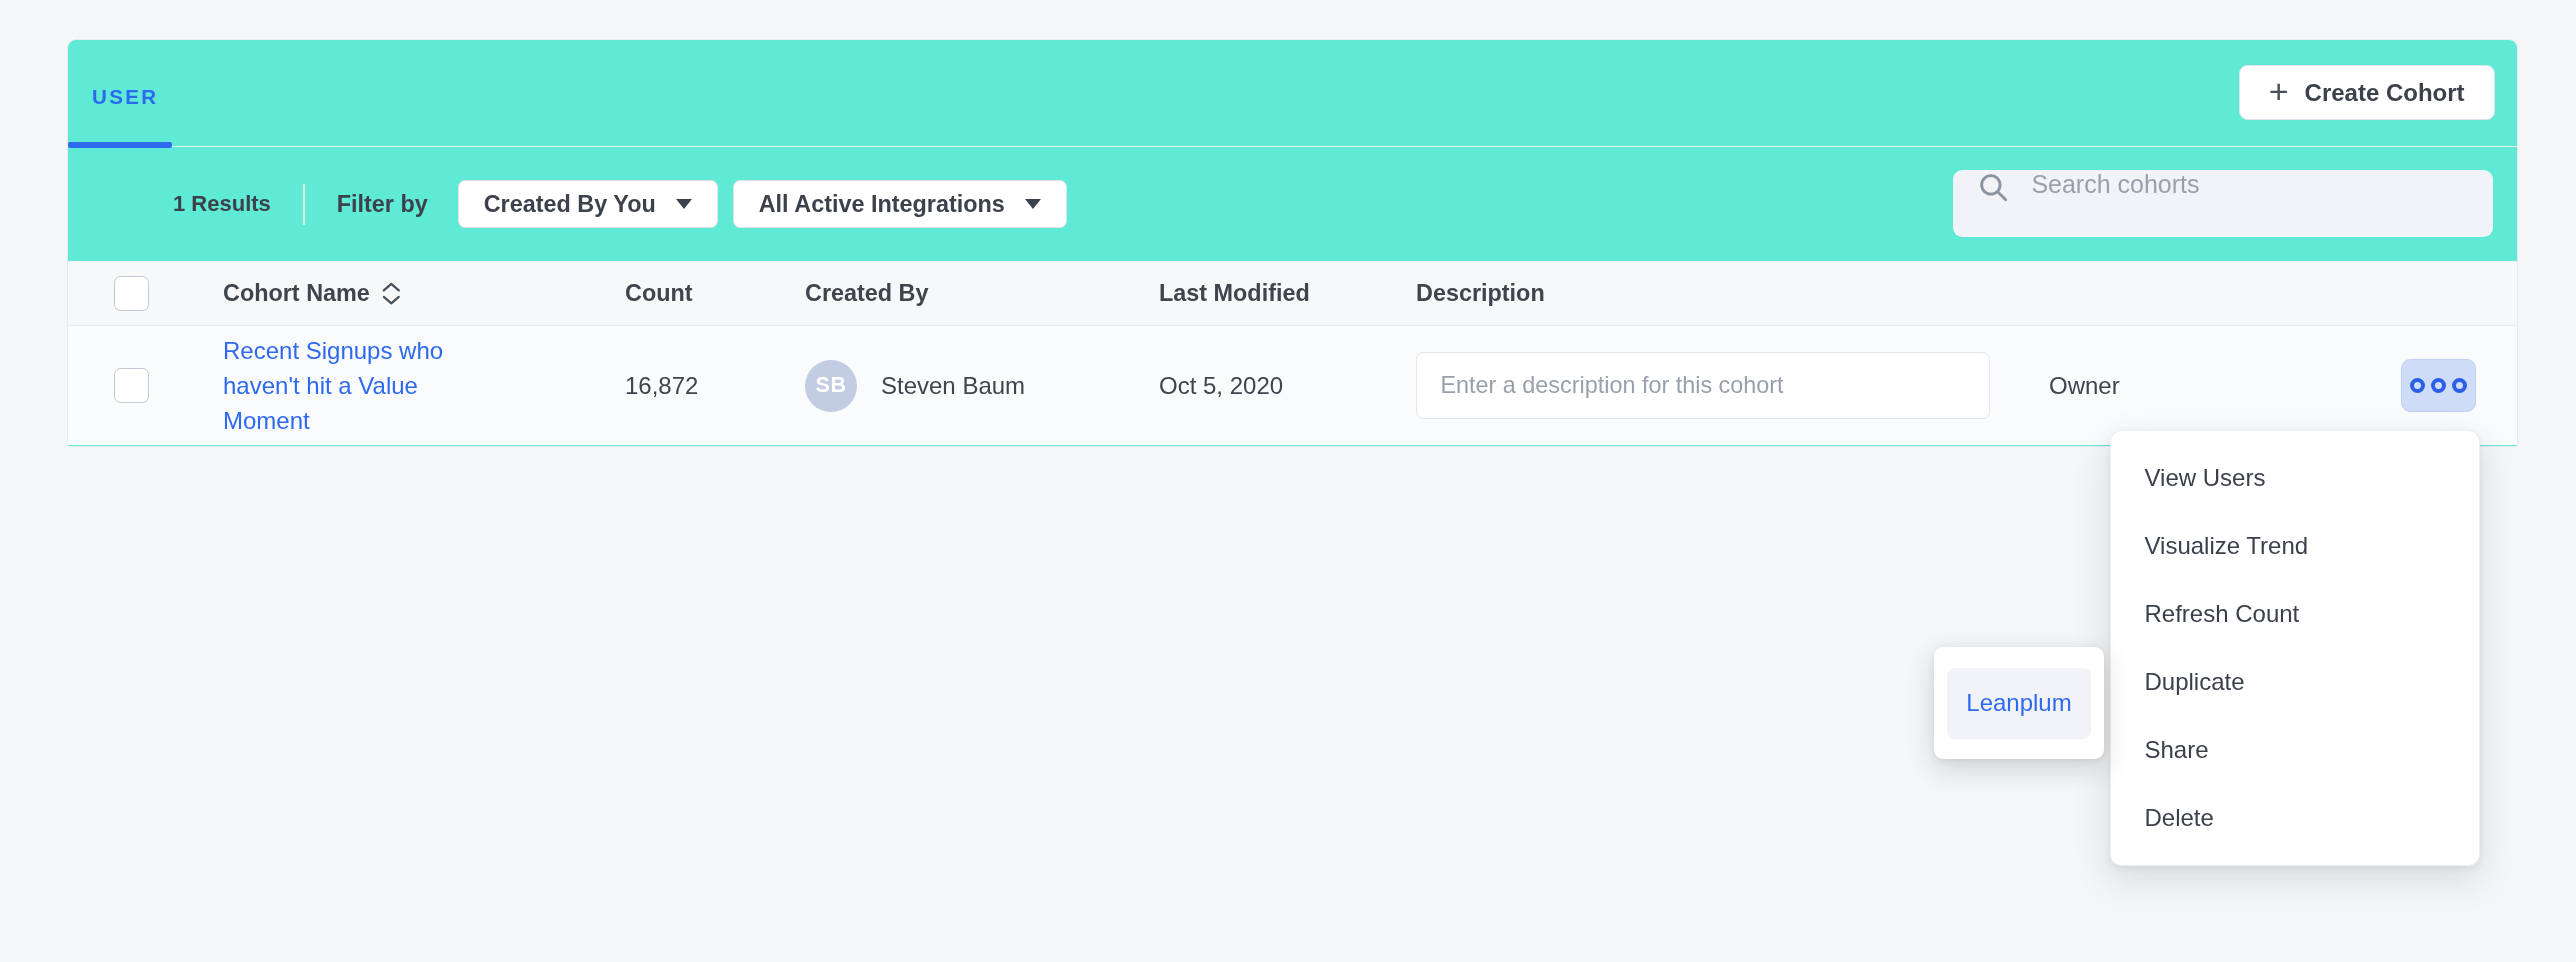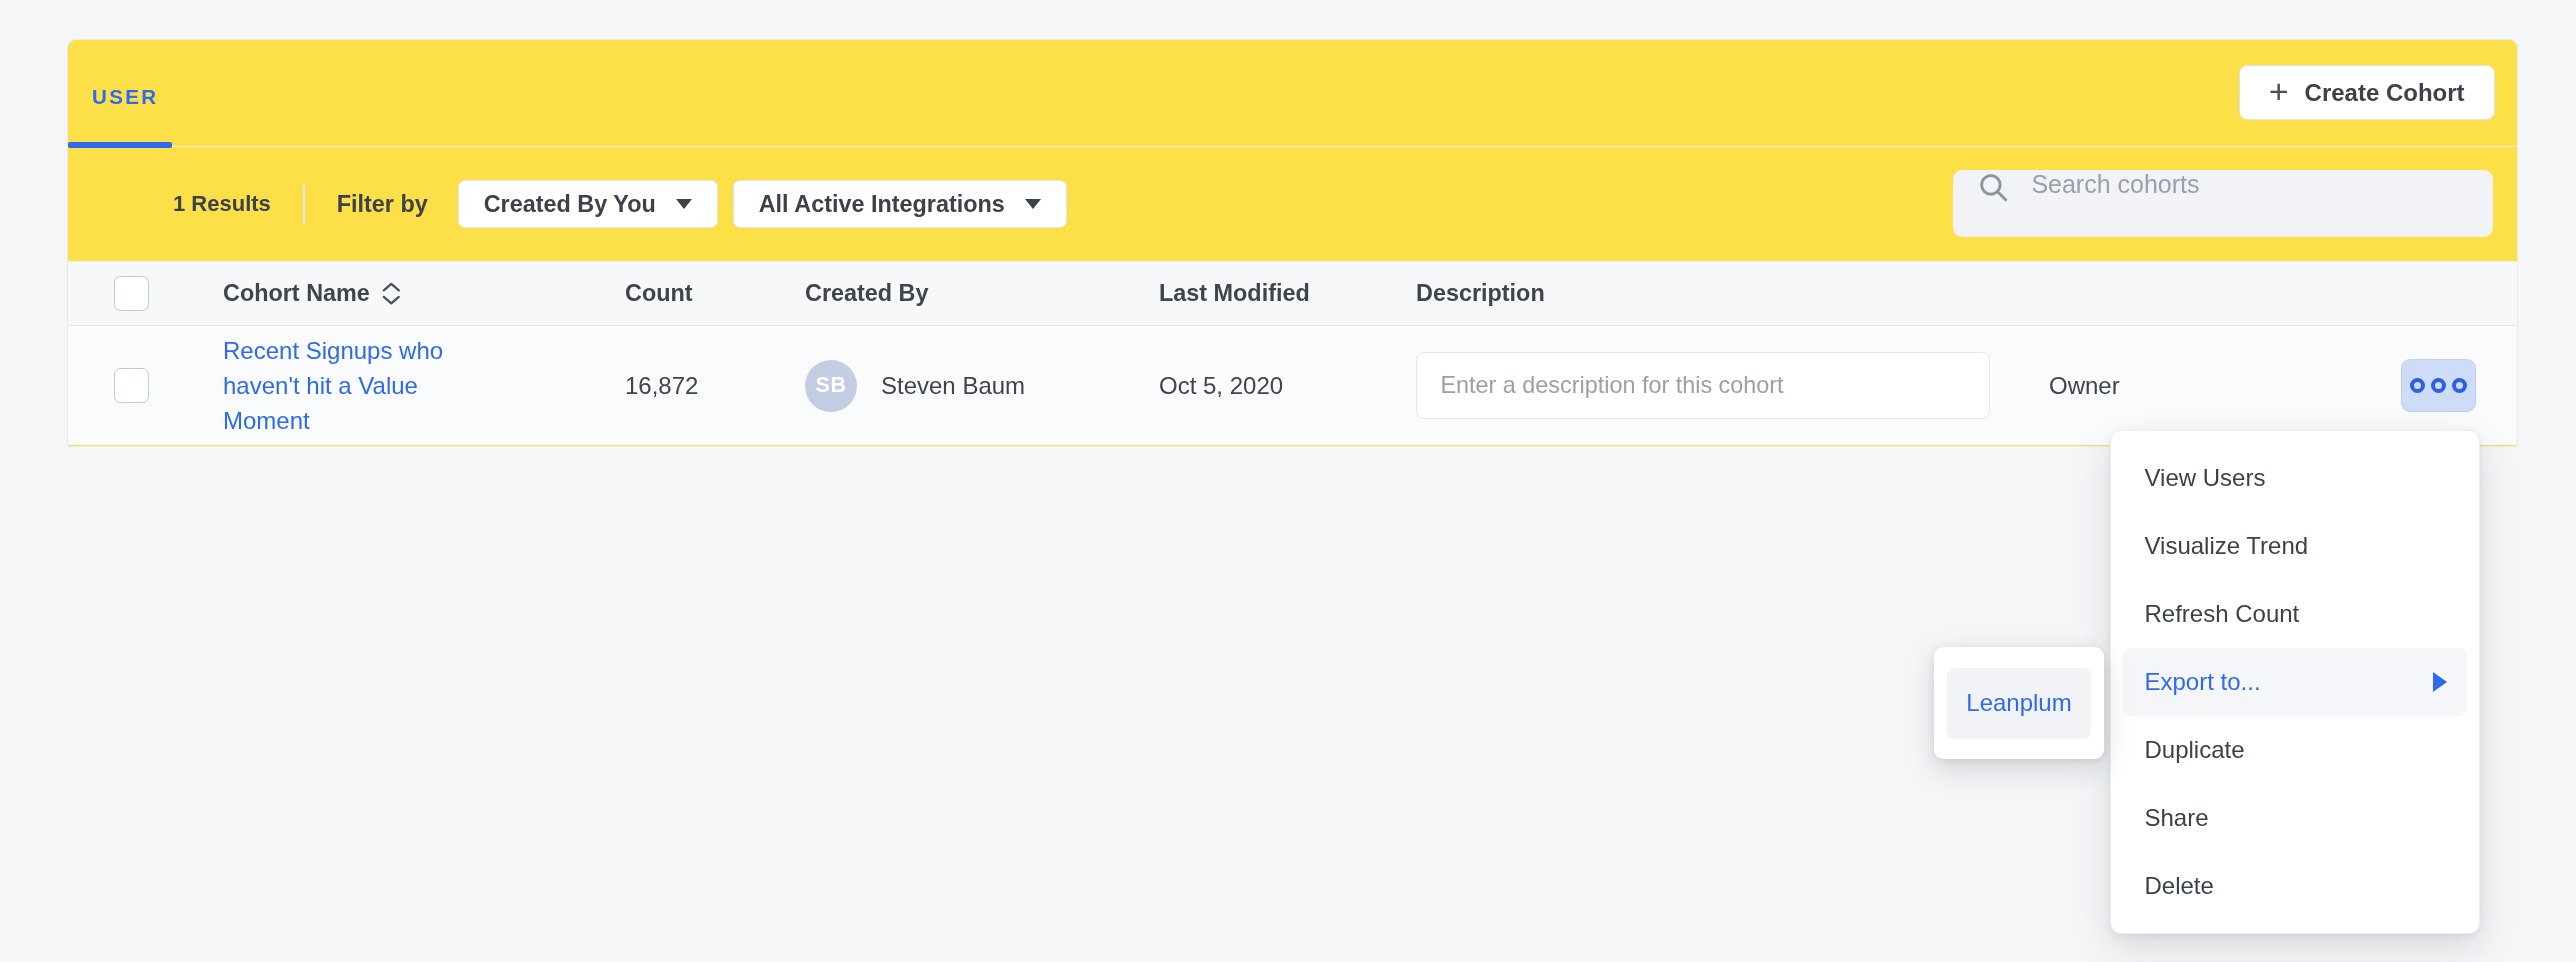--- a/index.html
+++ b/index.html
@@ -9,21 +9,21 @@
     font-family:"Liberation Sans", sans-serif;
     position:relative;
     overflow:hidden;
     color:#3c414b;
   }
 
   
   .card {
     position:absolute; left:67px; top:39px;
     width:2451px; height:408px;
-    background:#fde047;
+    background:#5eead4;
     border:0.9px solid #e8eaee;
     border-radius:9.3px 9.3px 2.8px 2.8px;
   }
 
   
   .tabbar { position:relative; height:107px; border-bottom:1.9px solid #eceef2; }
   .tab {
     position:absolute; left:24px; top:45px;
     font-size:20.6px; font-weight:bold; letter-spacing:2.3px;
     color:#2d6af0; cursor:pointer;
@@ -245,24 +245,20 @@
       </button>
     </div>
   </div>
 
 </div>
 
 <div class="context-menu">
   <div class="menu-item">View Users</div>
   <div class="menu-item">Visualize Trend</div>
   <div class="menu-item">Refresh Count</div>
-  <div class="menu-item active">
-    <span>Export to...</span>
-    <span class="arrow-right-icon"></span>
-  </div>
   <div class="menu-item">Duplicate</div>
   <div class="menu-item">Share</div>
   <div class="menu-item">Delete</div>
 </div>
 
 <div class="submenu">
   <div class="submenu-item">Leanplum</div>
 </div>
 
 

